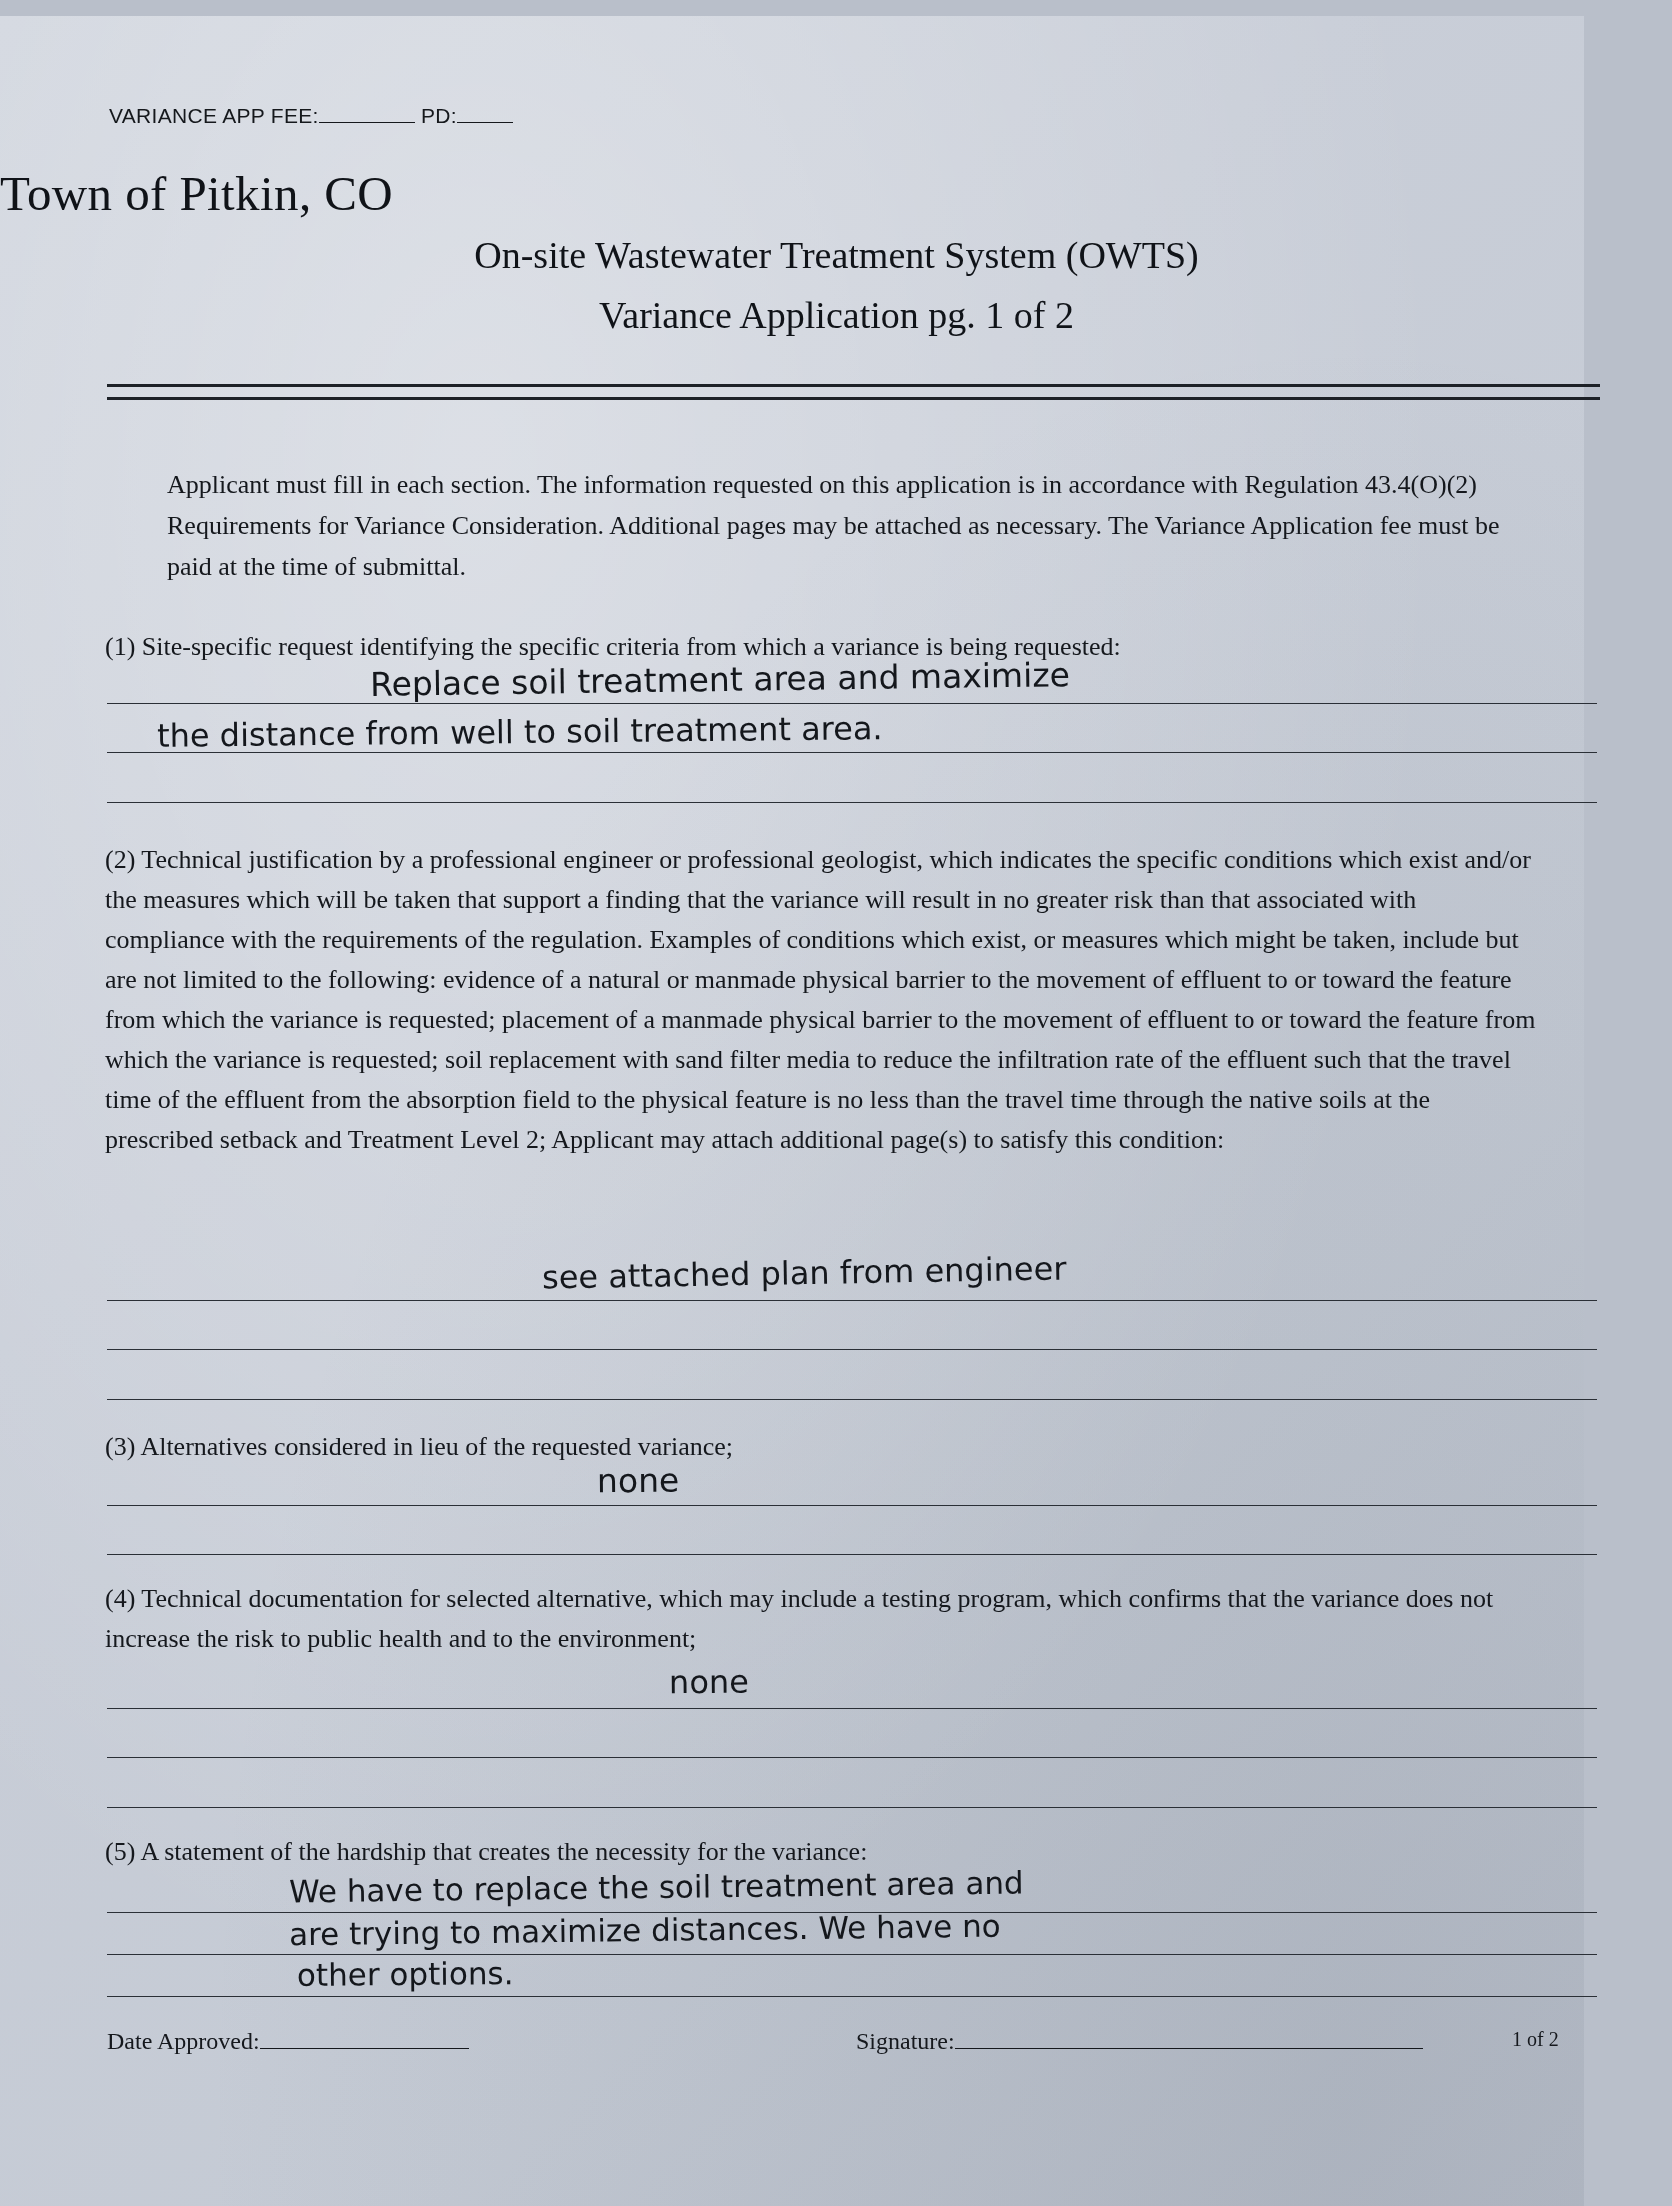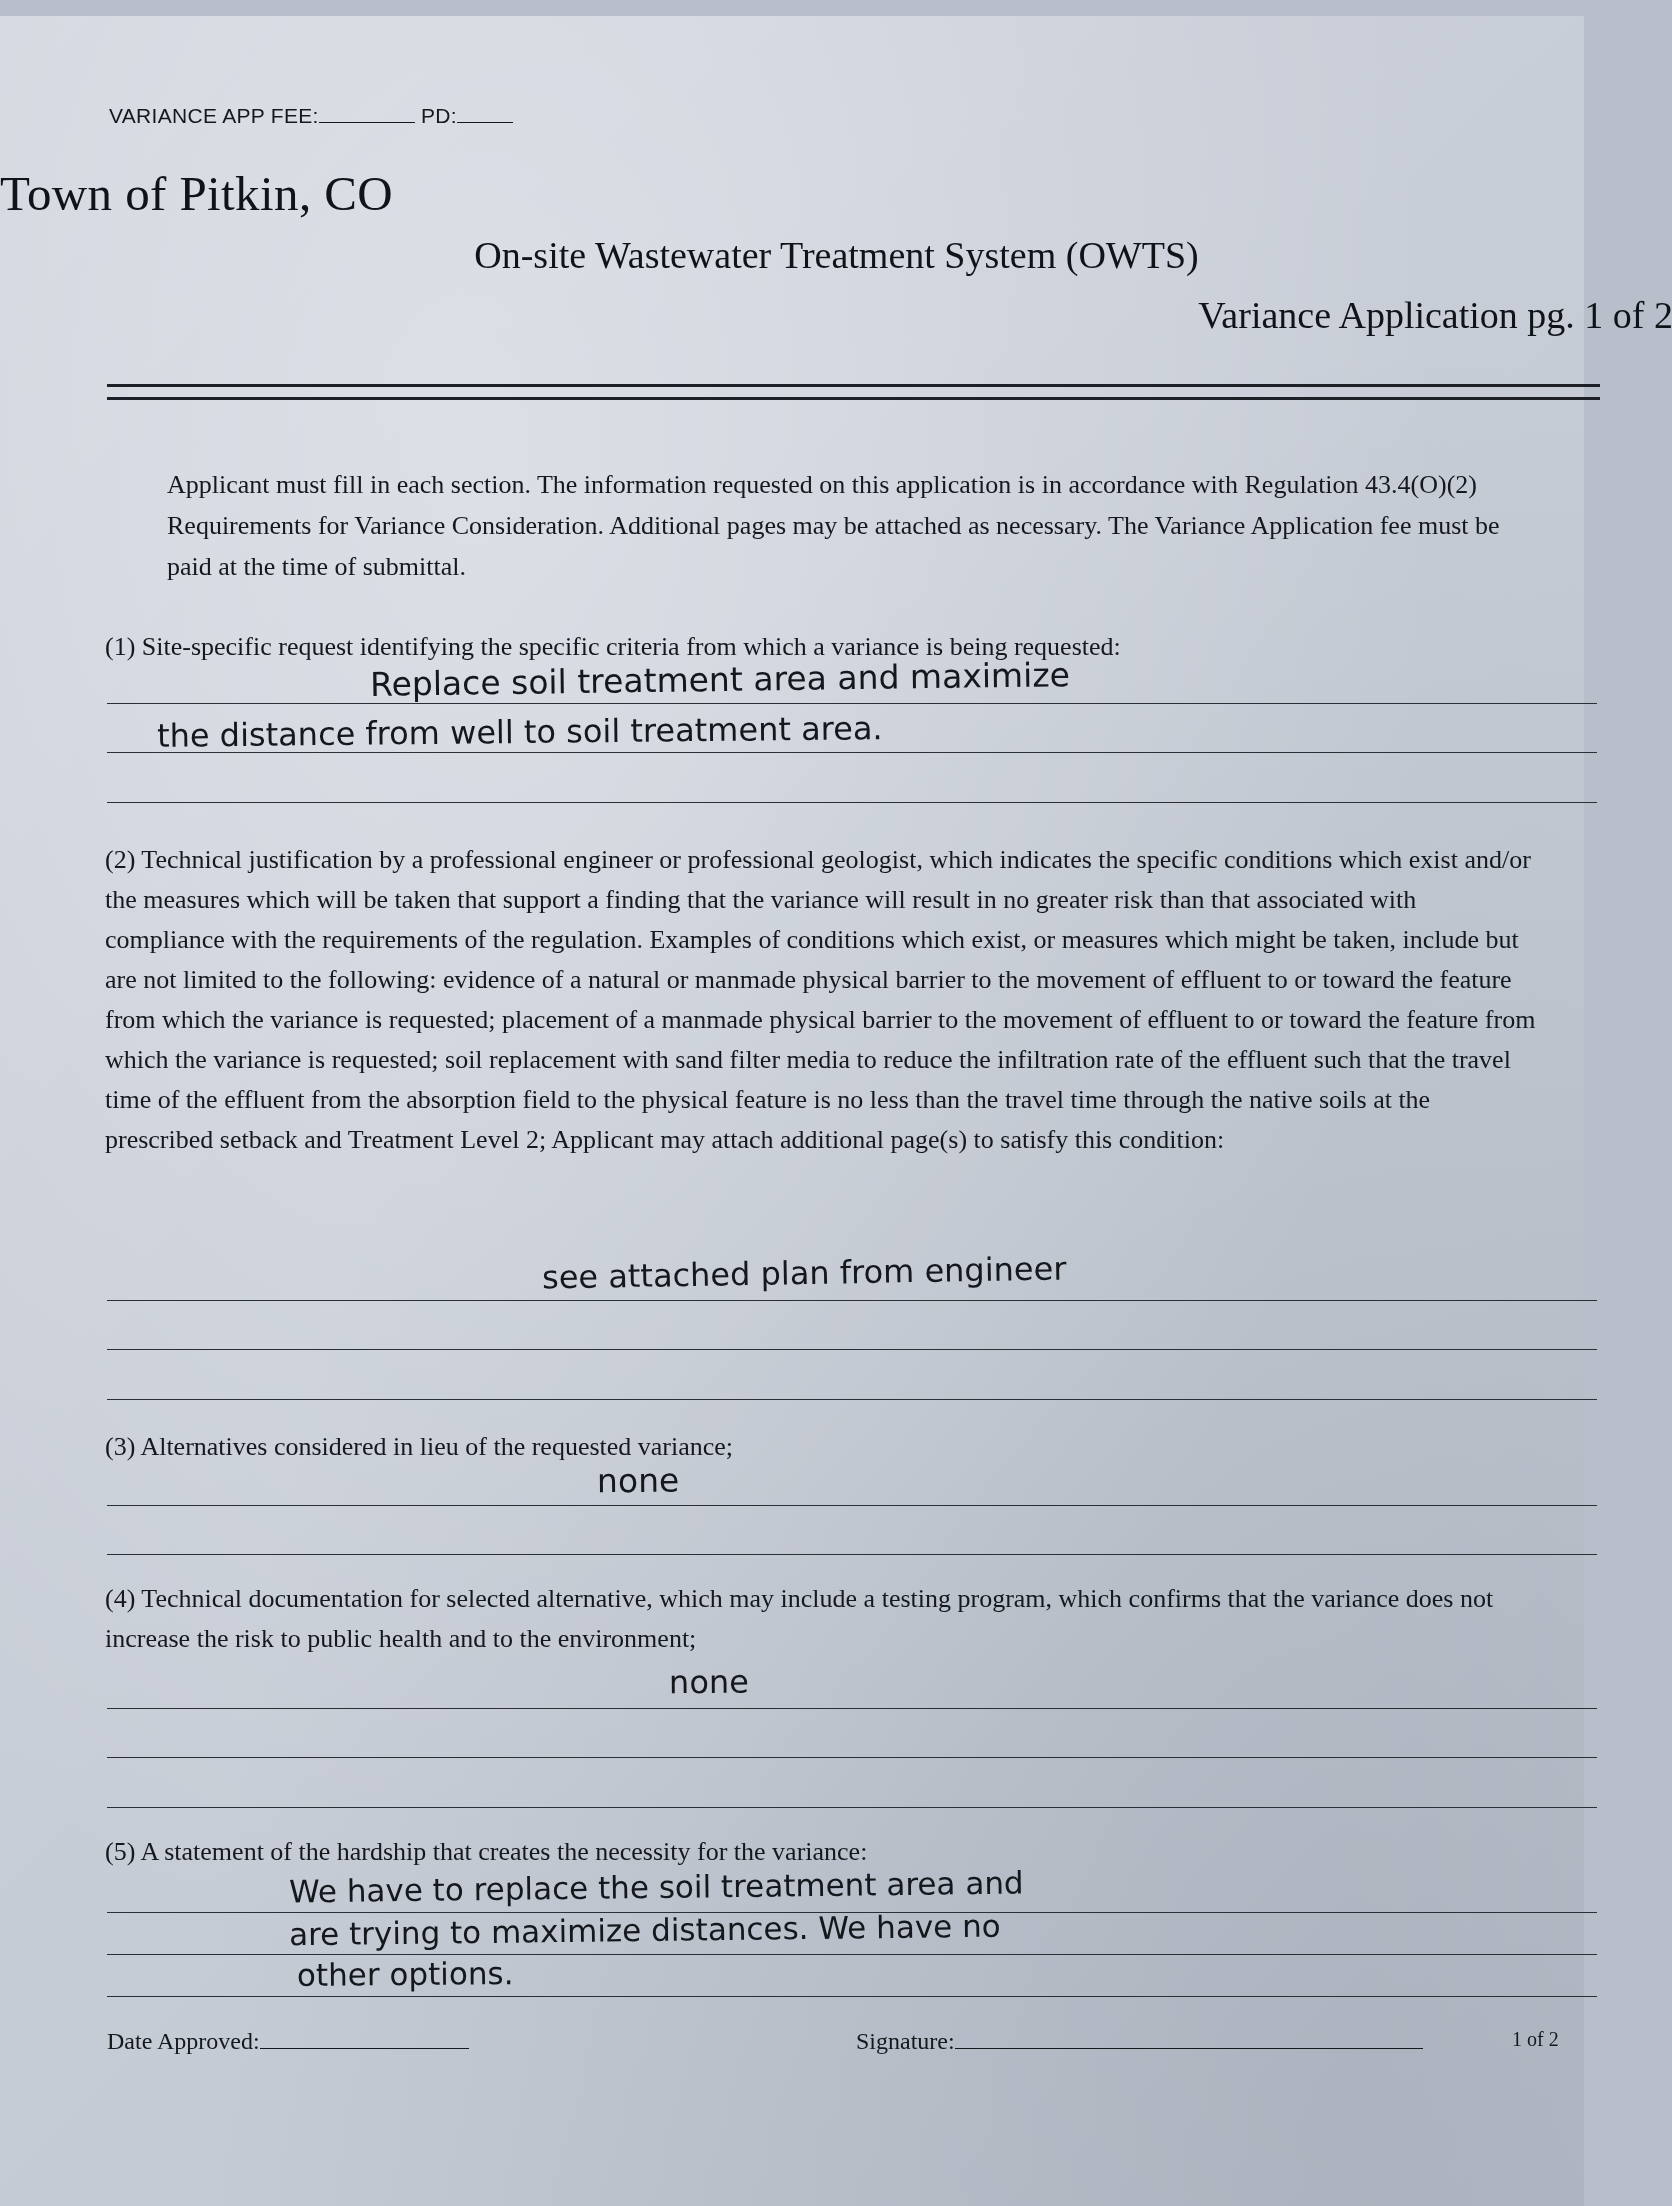--- a/index.html
+++ b/index.html
@@ -67,21 +67,21 @@
     left: 0; right: 0;
     top: 217px;
     text-align: center;
     font-size: 38px;
     color: #101318;
   }
   .title3 {
     position: absolute;
     left: 0; right: 0;
     top: 277px;
-    text-align: right;
+    text-align: center;
     font-size: 38px;
     color: #101318;
   }
 
   .dbl-rule {
     position: absolute;
     left: 107px;
     width: 1493px;
     top: 368px;
     height: 10px;

